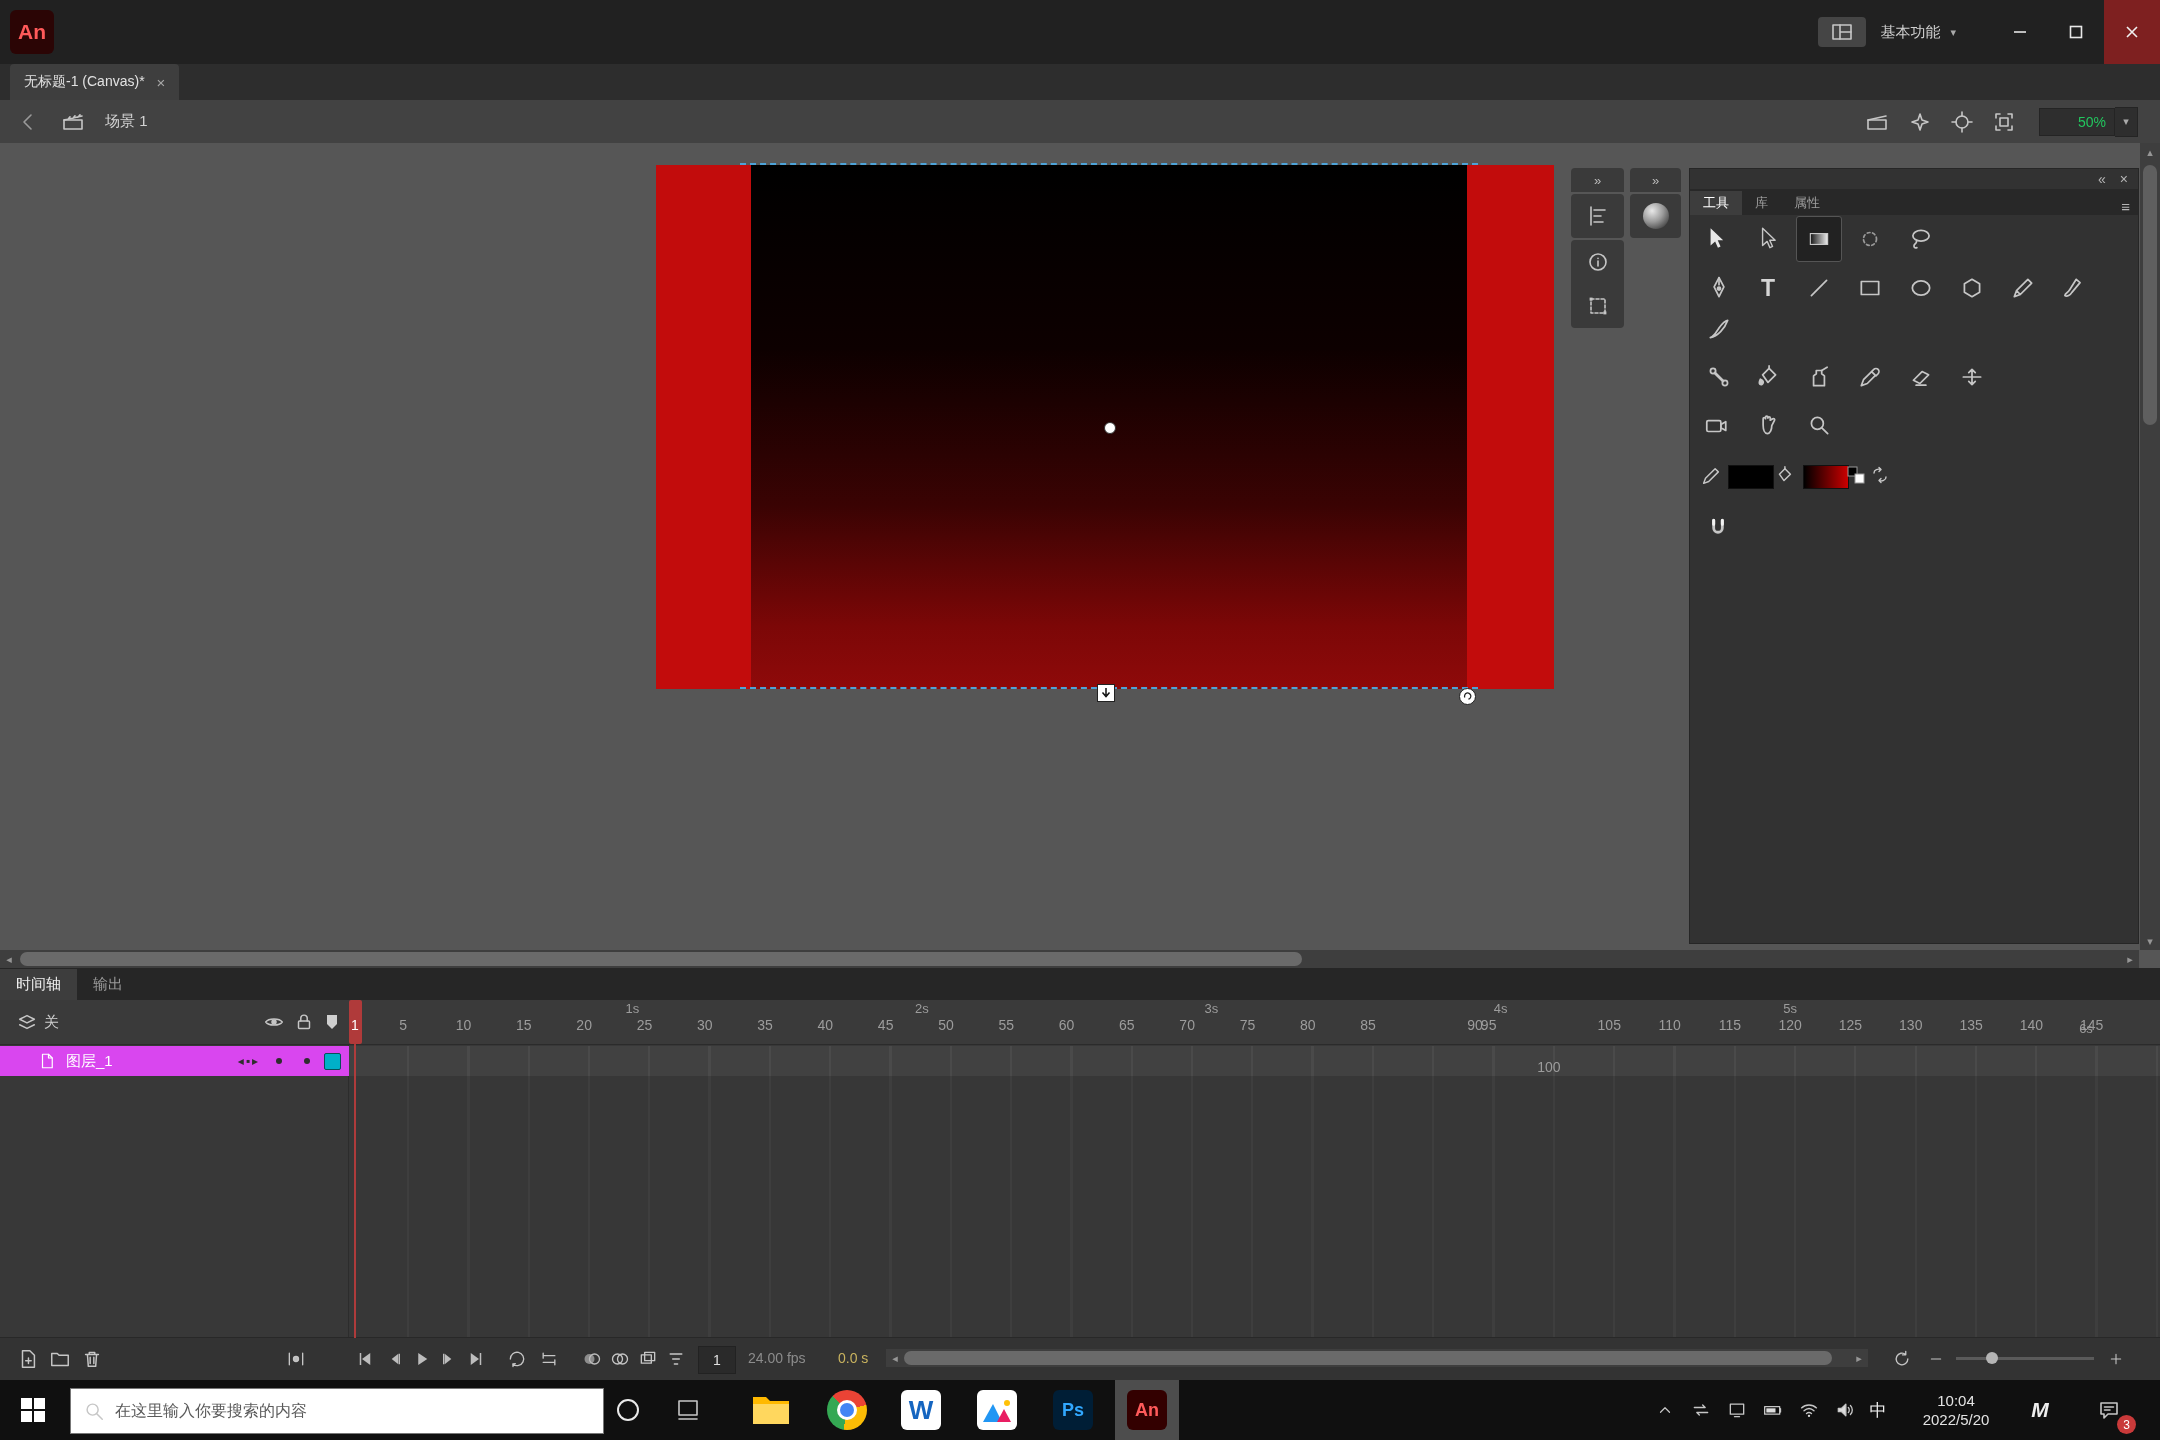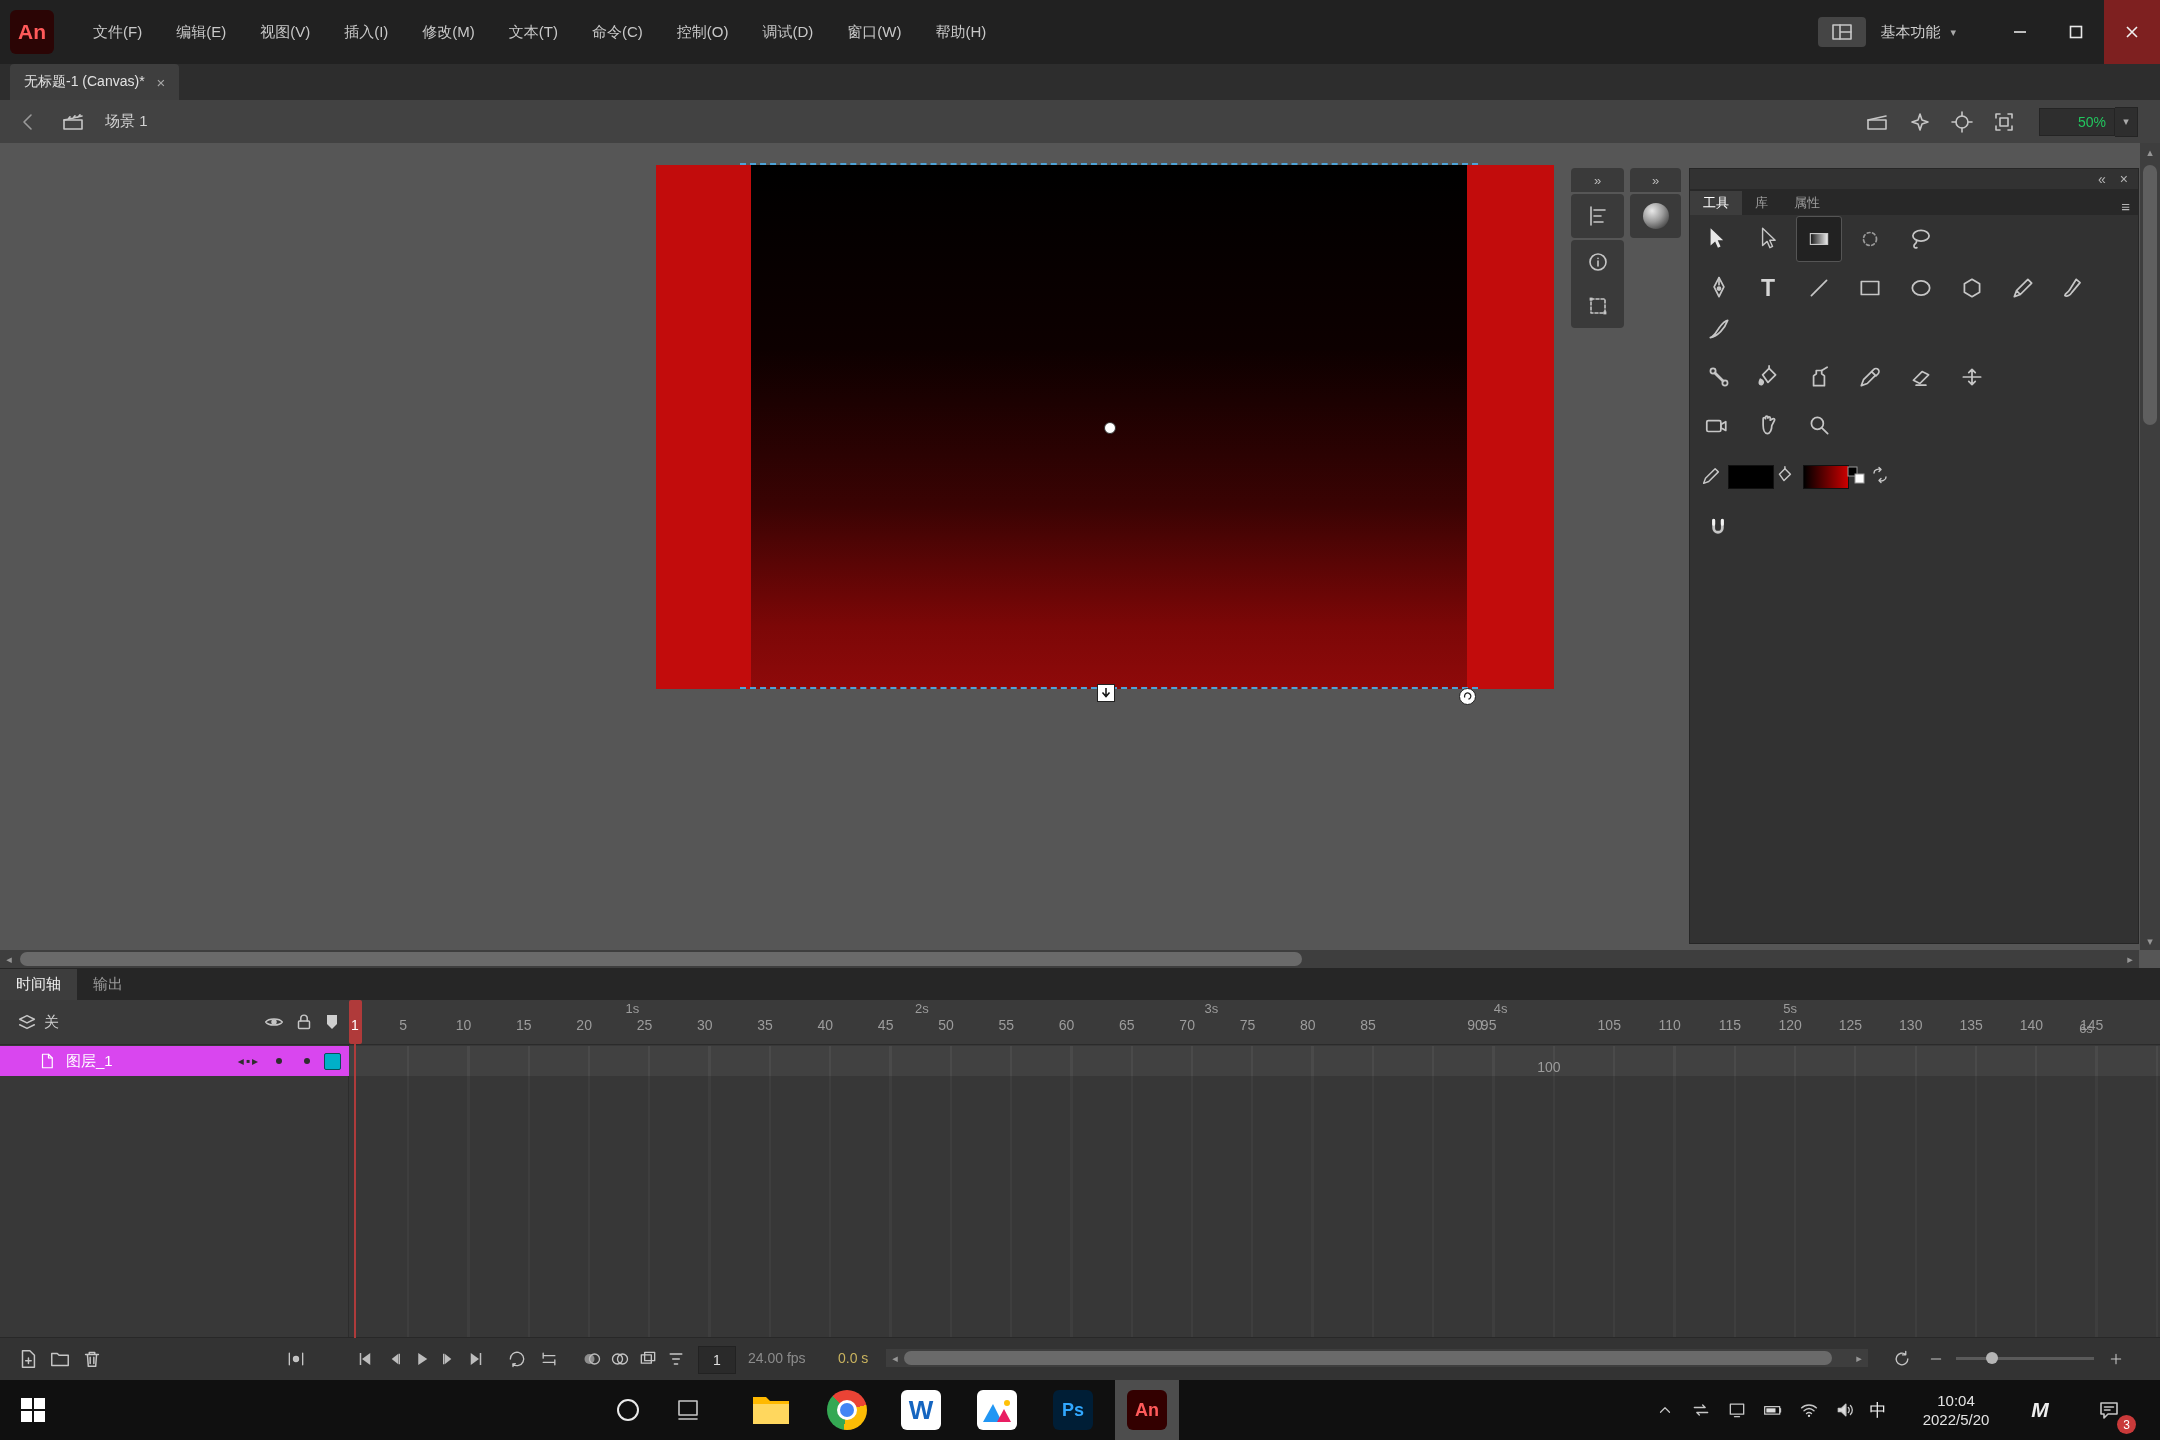--- a/index.html
+++ b/index.html
@@ -137,34 +137,20 @@
   #notif-badge{position:absolute;right:2px;bottom:6px;width:19px;height:19px;background:#c93a3a;border-radius:50%;
     color:#fff;font-size:12px;display:flex;align-items:center;justify-content:center}
 </style>
 </head>
 <body>
 
 <div id="app">
 
   <div id="menubar" class="abs">
     <div id="an-logo" class="ctr">An</div>
-    <div id="menus">
-
-    <span class="menu-item">文件(F)</span>
-        <span class="menu-item">编辑(E)</span>
-        <span class="menu-item">视图(V)</span>
-        <span class="menu-item">插入(I)</span>
-        <span class="menu-item">修改(M)</span>
-        <span class="menu-item">文本(T)</span>
-        <span class="menu-item">命令(C)</span>
-        <span class="menu-item">控制(O)</span>
-        <span class="menu-item">调试(D)</span>
-        <span class="menu-item">窗口(W)</span>
-        <span class="menu-item">帮助(H)</span>
-      </div>
     <div id="mb-right">
       <div id="workspace-btn">
         <div id="workspace-tile" class="ctr">
           <svg width="20" height="16" viewBox="0 0 20 16" class="oicon">
               <rect x="1" y="1" width="18" height="14"></rect>
               <path d="M8 1 V15 M8 8 H19"></path>
             </svg>
         </div>
         <span id="workspace-label">基本功能</span>
         <span style="margin-left:10px;font-size:11px;color:#aaa">▾</span>
@@ -705,20 +691,27 @@
 
   <div id="taskbar" class="abs">
     <div id="start-btn" class="abs ctr">
       <svg width="26" height="26" viewBox="0 0 26 26">
           <rect x="1" y="1" width="11" height="11" fill="#fff"></rect>
           <rect x="14" y="1" width="11" height="11" fill="#fff"></rect>
           <rect x="1" y="14" width="11" height="11" fill="#fff"></rect>
           <rect x="14" y="14" width="11" height="11" fill="#fff"></rect>
         </svg>
     </div>
+    <div id="tb-search" class="abs">
+      <svg width="22" height="22" viewBox="0 0 24 24" style="margin-left:12px" class="oicon" stroke="#444">
+          <circle cx="10.5" cy="10.5" r="6"></circle>
+          <path d="M15 15 L21 21"></path>
+        </svg>
+      <span>在这里输入你要搜索的内容</span>
+    </div>
     <div id="cortana" class="abs ctr">
       <svg width="26" height="26" viewBox="0 0 26 26">
           <circle cx="13" cy="13" r="10" fill="none" stroke="#eaeaea" stroke-width="2"></circle>
         </svg>
     </div>
     <div id="taskview" class="abs ctr">
       <svg width="26" height="26" viewBox="0 0 26 26" class="oicon" stroke="#eaeaea">
           <rect x="4" y="4" width="18" height="14"></rect>
           <path d="M4 22 H22"></path>
         </svg>

